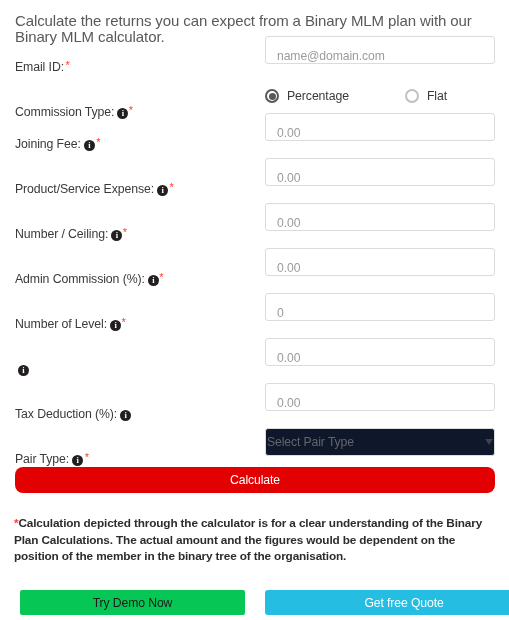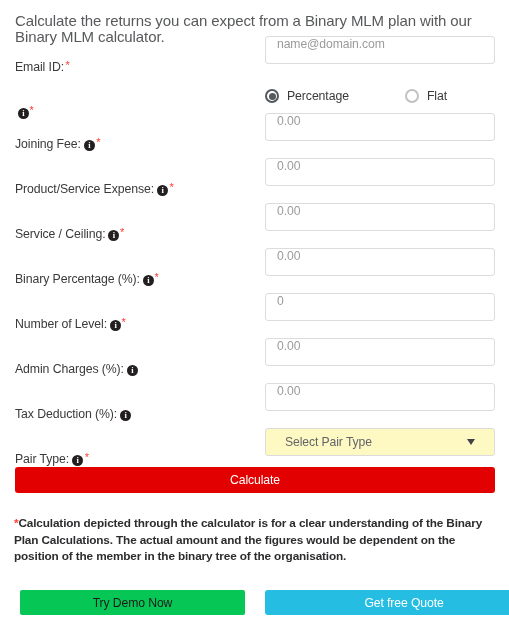--- a/index.html
+++ b/index.html
@@ -76,21 +76,21 @@
 
   .field {
     position: absolute;
     left: 265px;
     width: 230px;
     height: 28px;
     background: #ffffff;
     border: 1px solid #dcdcdc;
     border-radius: 3px;
     display: flex;
-    align-items: flex-start;
+    align-items: flex-end;
     padding: 0 11px;
     font-size: 12.2px;
     color: #9b9b9b;
     letter-spacing: -0.1px;
   }
 
   .radios {
     position: absolute;
     left: 265px;
     top: 0;
@@ -129,26 +129,26 @@
     font-size: 12.3px;
     color: #3a3a3c;
     letter-spacing: -0.1px;
   }
 
   .select-wrap {
     position: absolute;
     left: 265px;
     width: 230px;
     height: 28px;
-    background: #fef9c3;
+    background: #0f172a;
     border: 1px solid #dcdcdc;
     border-radius: 3px;
     display: flex;
     align-items: center;
-    padding: 0 19px;
+    padding: 0 1px;
   }
   .select-value {
     font-size: 12.2px;
     color: #62656a;
     letter-spacing: -0.1px;
     flex: 1 1 auto;
   }
   .caret {
     width: 0; height: 0;
     border-left: 4.5px solid transparent;
@@ -156,21 +156,21 @@
     border-top: 6px solid #3f4145;
     flex: 0 0 auto;
   }
 
   .calc-btn {
     position: absolute;
     left: 15px; top: 467px;
     width: 480px; height: 26px;
     background: #e30000;
     border: none;
-    border-radius: 3px;
+    border-radius: 8px;
     color: #ffffff;
     font-size: 12.2px;
     font-family: "Liberation Sans", sans-serif;
     letter-spacing: -0.1px;
     cursor: pointer;
     display: flex;
     align-items: center;
     justify-content: center;
   }
 
@@ -234,20 +234,21 @@
       <span class="txt">Email ID:</span>
       <span class="req">*</span>
     </div>
     <div class="field">
       <span>name@domain.com</span>
     </div>
   </div>
 
   <div class="row" style="top:81px;">
     <div class="label">
+      <span class="txt">Commission Type:</span>
       <span class="info-icon">i</span>
       <span class="req nogap">*</span>
     </div>
     <div class="radios">
       <label class="radio-item">
         <span class="radio-dot checked"></span>
         <span class="radio-label">Percentage</span>
       </label>
       <label class="radio-item">
         <span class="radio-dot"></span>
@@ -273,32 +274,32 @@
       <span class="info-icon">i</span>
       <span class="req">*</span>
     </div>
     <div class="field">
       <span>0.00</span>
     </div>
   </div>
 
   <div class="row" style="top:203px;">
     <div class="label">
-      <span class="txt">Service / Ceiling:</span>
+      <span class="txt">Number / Ceiling:</span>
       <span class="info-icon">i</span>
       <span class="req nogap">*</span>
     </div>
     <div class="field">
       <span>0.00</span>
     </div>
   </div>
 
   <div class="row" style="top:248px;">
     <div class="label">
-      <span class="txt">Binary Percentage (%):</span>
+      <span class="txt">Admin Commission (%):</span>
       <span class="info-icon">i</span>
       <span class="req nogap">*</span>
     </div>
     <div class="field">
       <span>0.00</span>
     </div>
   </div>
 
   <div class="row" style="top:293px;padding-left:36px;">
     <div class="label">
@@ -306,21 +307,20 @@
       <span class="info-icon">i</span>
       <span class="req nogap">*</span>
     </div>
     <div class="field">
       <span>0</span>
     </div>
   </div>
 
   <div class="row" style="top:338px;">
     <div class="label">
-      <span class="txt">Admin Charges (%):</span>
       <span class="info-icon">i</span>
     </div>
     <div class="field">
       <span>0.00</span>
     </div>
   </div>
 
   <div class="row" style="top:383px;">
     <div class="label">
       <span class="txt">Tax Deduction (%):</span>

